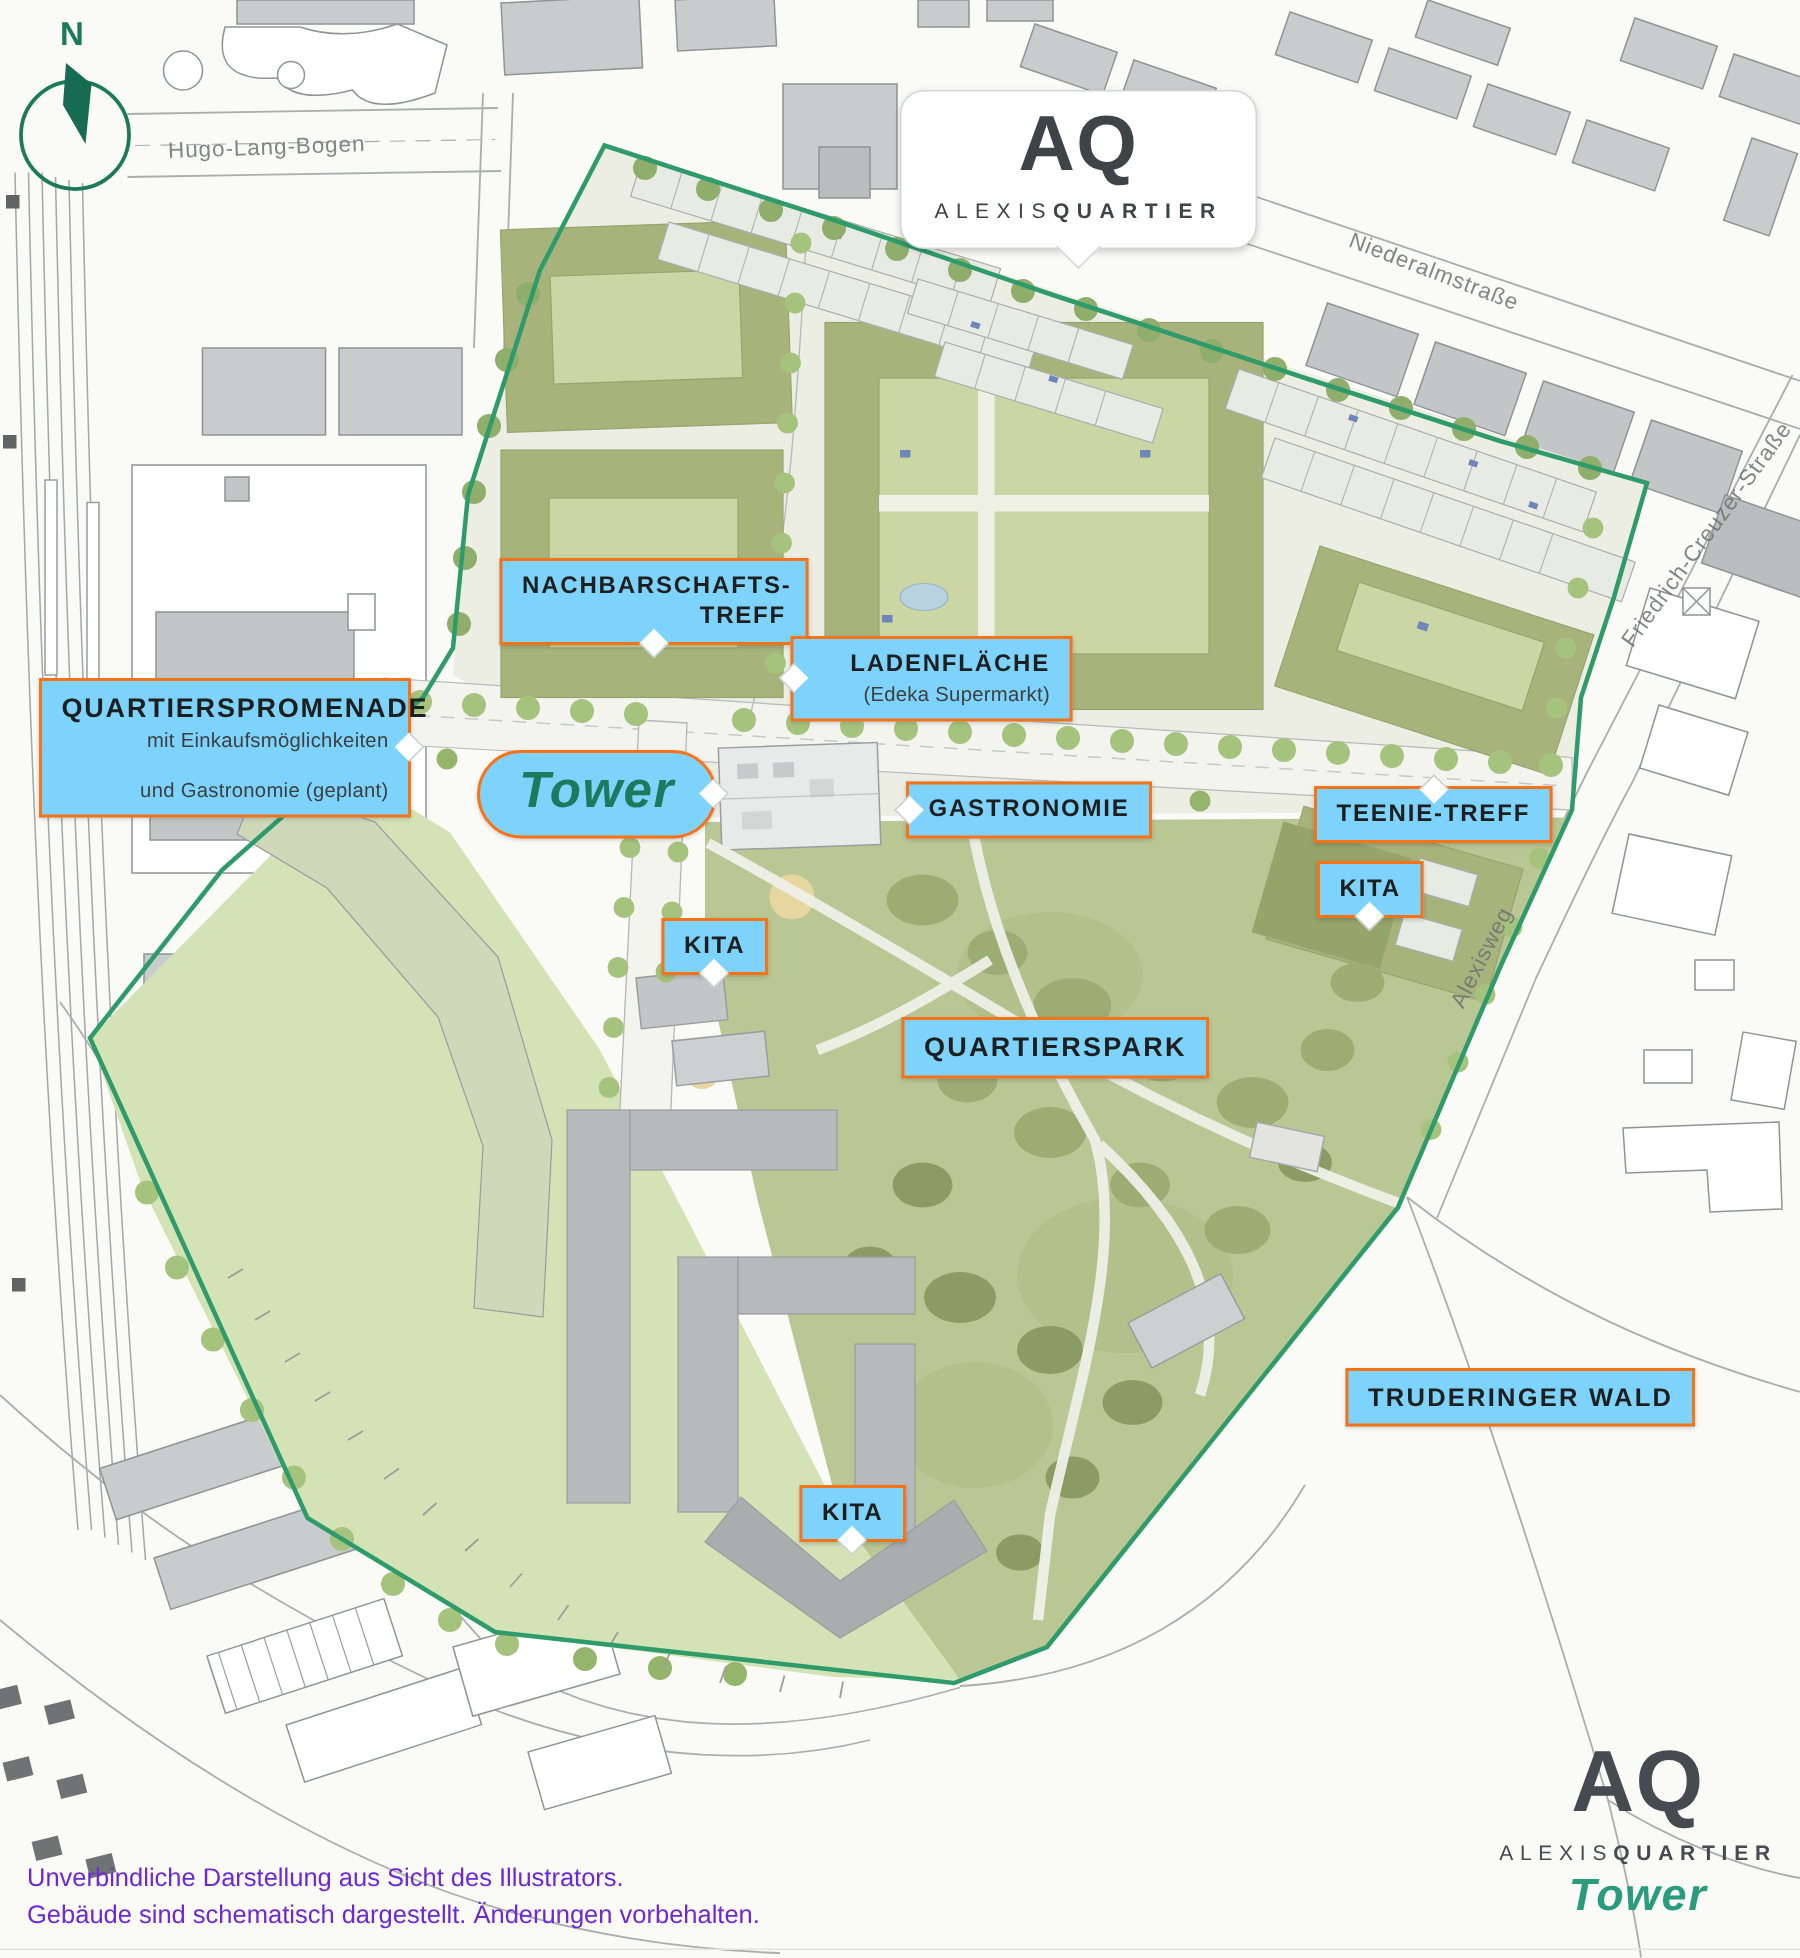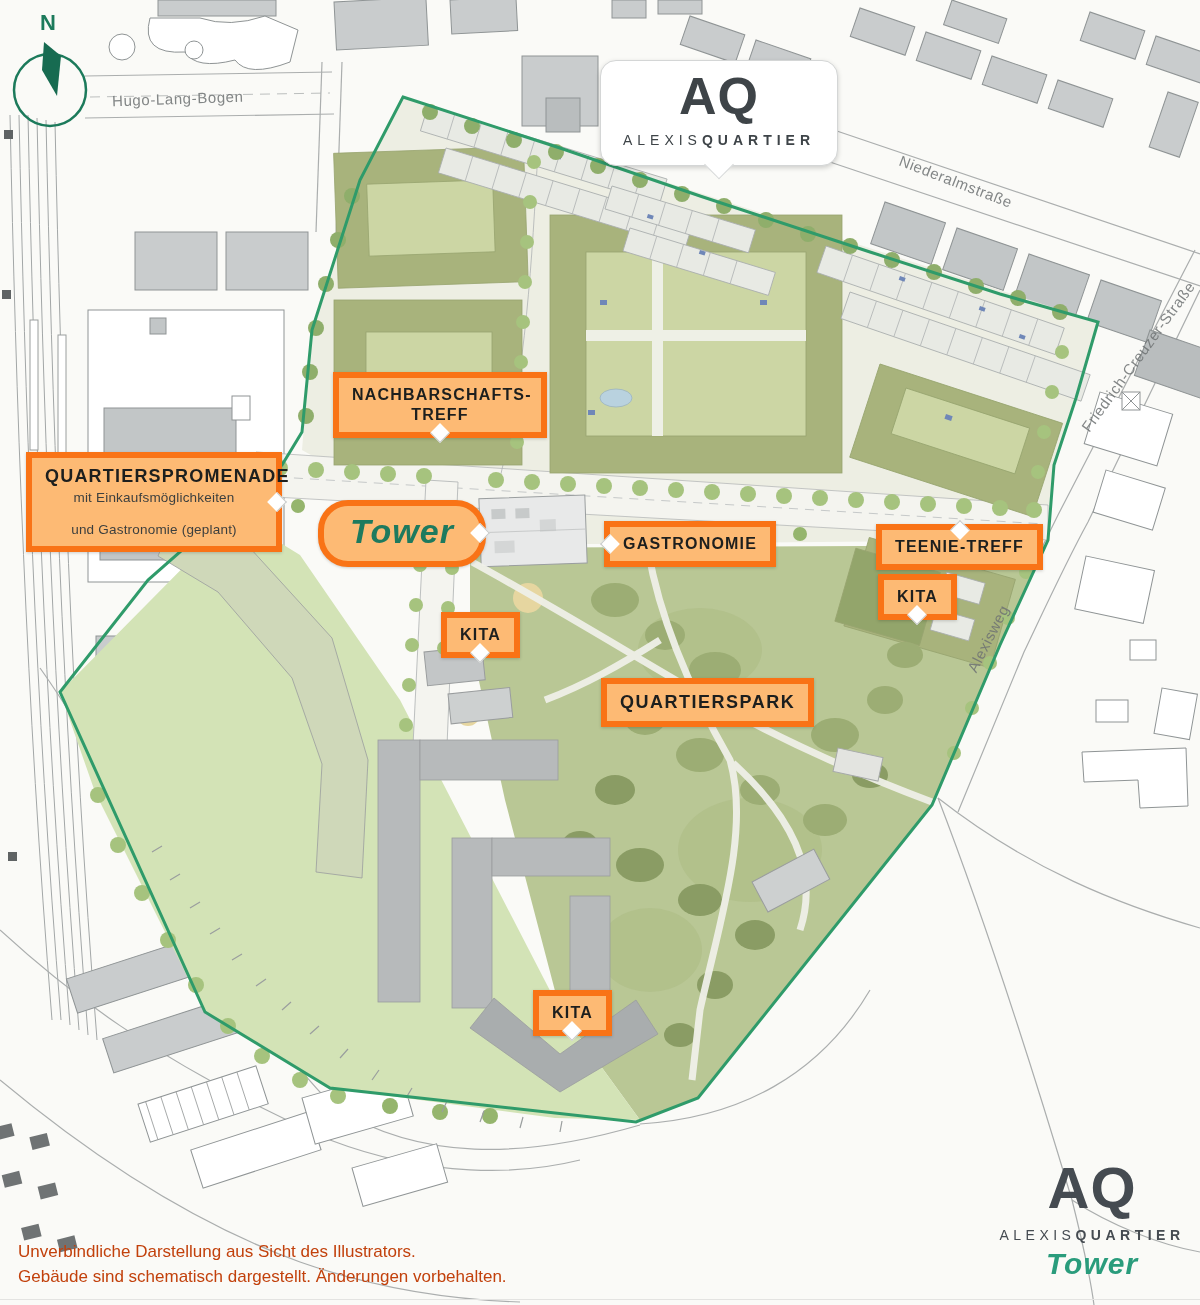--- a/index.html
+++ b/index.html
@@ -2,22 +2,22 @@
 <html><head>
 <meta charset="utf-8">
 <style>
   html,body{margin:0;padding:0;}
   .canvas{position:relative;width:1200px;height:1305px;background:#fafaf7;overflow:hidden;
           font-family:"Liberation Sans",sans-serif;}
   svg{display:block;}
   .map-art{position:absolute;left:0;top:0;}
 
   
-  .callout{position:absolute;background:#fdba74;border:6px solid #f97316;
-           box-shadow:0 1px 3px rgba(0,0,0,.18);padding:7px 13px;text-align:center;
+  .callout{position:absolute;background:#7dd3fc;border:2px solid #f97316;
+           box-shadow:0 1px 3px rgba(0,0,0,.18);padding:7px 13px;text-align:right;
            color:#1d1f1e;font-weight:bold;font-size:16px;letter-spacing:1.2px;
            line-height:1.25;z-index:20;}
   .callout .sub{display:block;font-weight:normal;letter-spacing:.2px;font-size:13.5px;color:#3c3f3e;margin-top:2px;}
   .callout.plain{letter-spacing:1.5px;}
   .pt-bottom::after,.pt-left::after,.pt-right::after,.pt-top::after{
     content:"";position:absolute;background:#fff;width:13px;height:13px;}
   .pt-bottom::after{bottom:-7.5px;left:50%;transform:translateX(-50%) rotate(45deg);
     border-right:1px solid #c9cccb;border-bottom:1px solid #c9cccb;}
   .pt-top::after{top:-7.5px;left:50%;transform:translateX(-50%) rotate(45deg);
     border-left:1px solid #c9cccb;border-top:1px solid #c9cccb;}
@@ -46,21 +46,21 @@
   .brandline .light{font-weight:normal;}
   .brandline .bold{font-weight:bold;}
 
   
   .logo-bottom{position:absolute;left:992px;top:1158px;width:200px;text-align:center;z-index:30;}
   .logo-bottom .monogram{font-size:58px;color:#454b51;margin-top:0;}
   .logo-bottom .brandline{letter-spacing:4.5px;font-size:14px;color:#454b51;}
   .logo-bottom .script{font-size:30px;color:#2a9c7c;display:block;margin-top:4px;}
 
   
-  .footer{position:absolute;left:18px;top:1240px;font-size:17px;color:#c2410c;line-height:1.45;z-index:30;}
+  .footer{position:absolute;left:18px;top:1240px;font-size:17px;color:#6d28d9;line-height:1.45;z-index:30;}
   .footer-rule{position:absolute;left:0;top:1299px;width:1200px;height:1px;background:#e3e3e1;}
 
   
   .compass{position:absolute;left:8px;top:4px;z-index:30;}
 </style>
 </head>
 <body>
 
 <div class="canvas">
 
@@ -437,37 +437,42 @@
   <div class="street" style="left:938px;top:630px;width:100px;text-align:center;transform:rotate(-63deg);font-weight:normal;">Alexisweg</div>
 
   <div class="callout pt-right" style="left:26px;top:452px;width:218px;">
     <span style="font-size:18px;">QUARTIERSPROMENADE</span>
     <span class="sub">mit Einkaufsmöglichkeiten</span>
     <span class="sub" style="margin-top:16px;">und Gastronomie (geplant)</span>
   </div>
 
   <div class="callout pt-bottom" style="left:333px;top:372px;width:176px;">NACHBARSCHAFTS-TREFF</div>
 
+  <div class="callout pt-left" style="left:527px;top:424px;width:158px;">
+    <span>LADENFLÄCHE</span>
+    <span class="sub">(Edeka Supermarkt)</span>
+  </div>
 
   <div class="callout tower-pill pt-right" style="left:318px;top:500px;">
     <span class="script">Tower</span>
   </div>
 
   <div class="callout pt-left" style="left:604px;top:521px;">GASTRONOMIE</div>
 
   <div class="callout pt-top" style="left:876px;top:524px;">TEENIE-TREFF</div>
 
   <div class="callout pt-bottom" style="left:878px;top:574px;">KITA</div>
 
   <div class="callout pt-bottom" style="left:441px;top:612px;">KITA</div>
 
   <div class="callout plain" style="left:601px;top:678px;font-size:18px;">QUARTIERSPARK</div>
 
   <div class="callout pt-bottom" style="left:533px;top:990px;">KITA</div>
 
+  <div class="callout plain" style="left:897px;top:912px;font-size:17px;">TRUDERINGER WALD</div>
 
   <div class="logo-bubble">
     <div class="monogram">AQ</div>
     <div class="brandline">
       <span class="light">ALEXIS</span><span class="bold">QUARTIER</span>
     </div>
   </div>
 
   <div class="logo-bottom">
     <div class="monogram">AQ</div>

